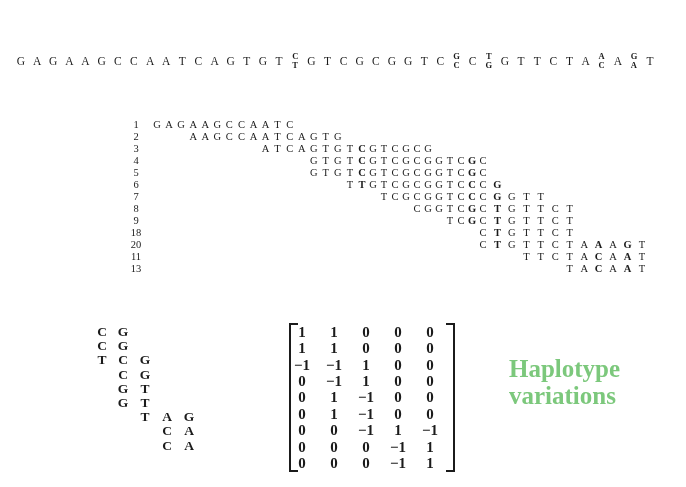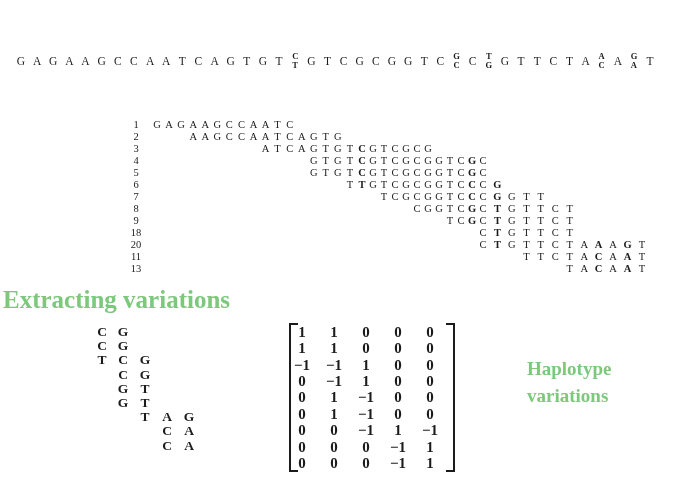--- a/index.html
+++ b/index.html
@@ -33,22 +33,22 @@
   .var-cell{position:absolute;width:22px;text-align:center;font-size:13.5px;
     font-weight:700;line-height:14px;}
   
   .mx-cell{position:absolute;width:33px;text-align:center;font-size:15px;
     font-weight:700;line-height:16.4px;}
   .bracket{position:absolute;top:323px;height:145px;width:7px;}
   .bracket.l{left:289px;border-left:2px solid var(--ink);
     border-top:2px solid var(--ink);border-bottom:2px solid var(--ink);}
   .bracket.r{left:446px;border-right:2px solid var(--ink);
     border-top:2px solid var(--ink);border-bottom:2px solid var(--ink);}
-  .haplotype{position:absolute;left:527px;top:355px;font-weight:700;
-    font-size:19px;line-height:27px;color:var(--green);}
+  .haplotype{position:absolute;left:509px;top:355px;font-weight:700;
+    font-size:25px;line-height:27px;color:var(--green);}
 </style>
 </head>
 <body>
 
 <div class="canvas">
 
 
   <div id="ref-row">
       <div class="ref-cell" style="left: 13px;">G</div>
       <div class="ref-cell" style="left: 29.13px;">A</div>
@@ -300,21 +300,20 @@
         <span class="read-num">13</span>
         <span class="read-char" style="left: 562.727px;">T</span>
         <span class="read-char" style="left: 577.182px;">A</span>
         <span class="read-char b" style="left: 591.636px;">C</span>
         <span class="read-char" style="left: 606.091px;">A</span>
         <span class="read-char b" style="left: 620.545px;">A</span>
         <span class="read-char" style="left: 635px;">T</span>
       </div>
     </div>
 
-  <div class="heading" style="left:3px;top:286px;">Extracting variations</div>
 
   <div id="variations-grid">
       <span class="var-cell" style="left: 91px; top: 325px;">C</span>
       <span class="var-cell" style="left: 112px; top: 325px;">G</span>
       <span class="var-cell" style="left: 91px; top: 339.2px;">C</span>
       <span class="var-cell" style="left: 112px; top: 339.2px;">G</span>
       <span class="var-cell" style="left: 91px; top: 353.4px;">T</span>
       <span class="var-cell" style="left: 112px; top: 353.4px;">C</span>
       <span class="var-cell" style="left: 134px; top: 353.4px;">G</span>
       <span class="var-cell" style="left: 112px; top: 367.6px;">C</span>

